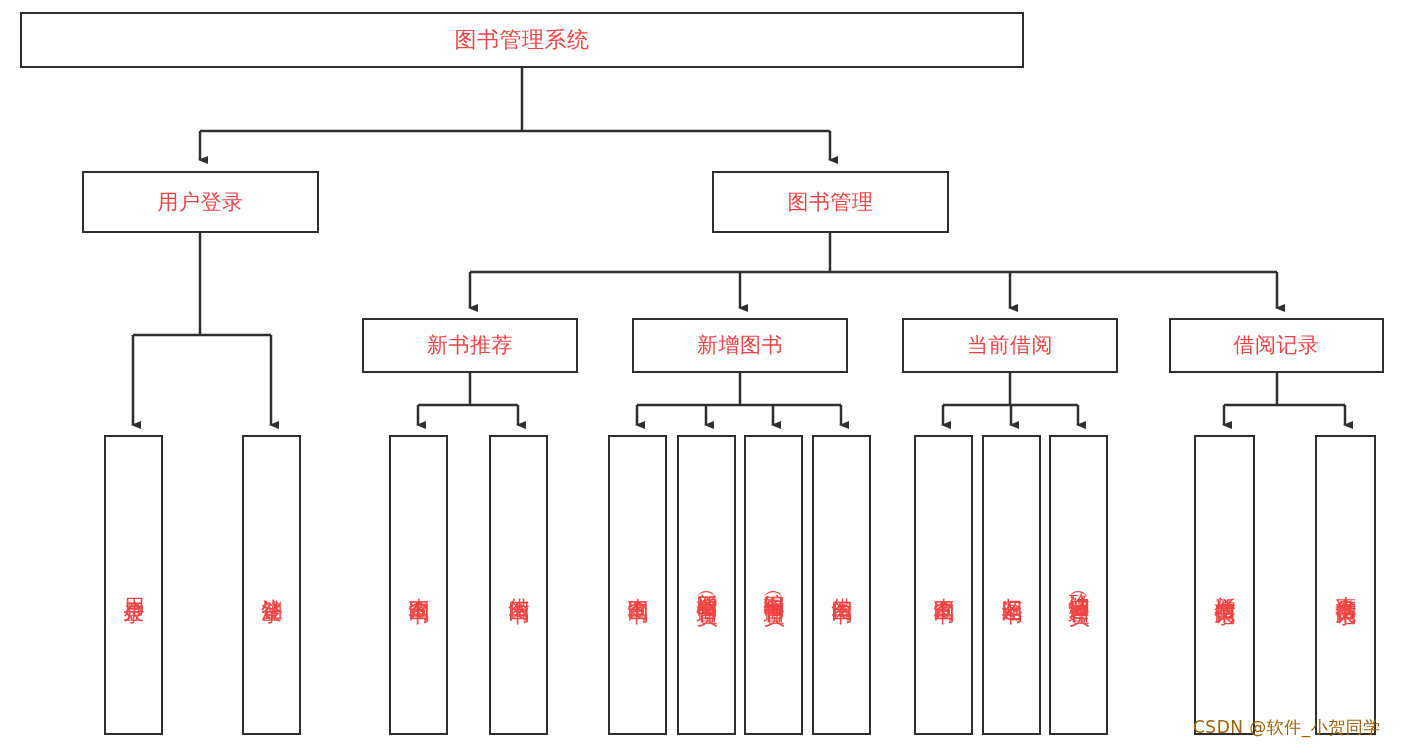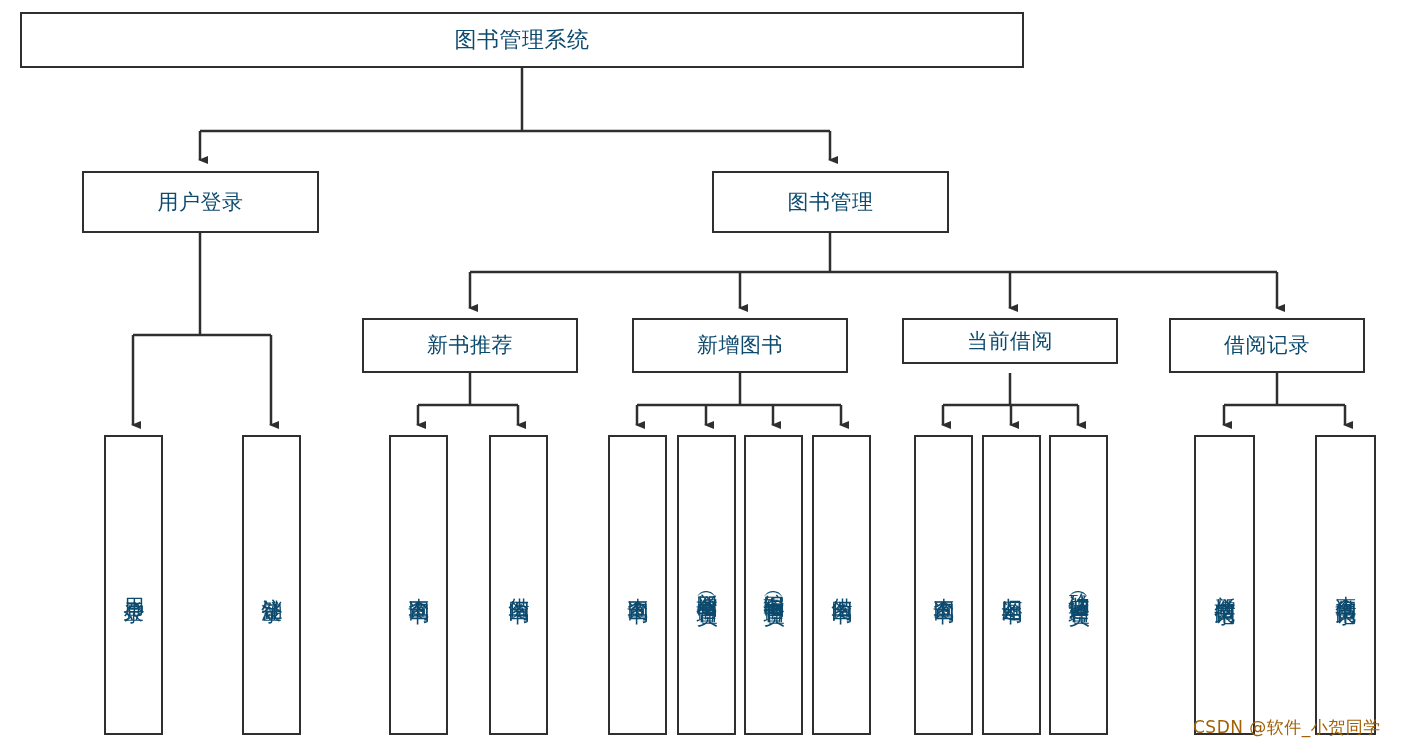--- a/index.html
+++ b/index.html
@@ -38,21 +38,21 @@
     border: 2.5px solid #2f2f2f;
     display: flex;
     align-items: center;
     justify-content: center;
     text-align: center;
   }
   .node .label {
     font-size: 21px;
     line-height: 1.18;
     letter-spacing: 0.5px;
-    color: #0c4a6e;
+    color: #ef4444;
     white-space: nowrap;
   }
   .node.vertical {
     align-items: center;
     justify-content: center;
   }
   .node.vertical .label {
     writing-mode: vertical-rl;
     text-orientation: upright;
     font-size: 21px;
@@ -141,24 +141,24 @@
   <div class="node level3" style="left:362px; top:318px; width:216px; height:55px;">
     <span class="label">新书推荐</span>
   </div>
 
   <div class="node level2" style="left:712px; top:171px; width:237px; height:62px;">
     <span class="label">图书管理</span>
   </div>
   <div class="node level3" style="left:632px; top:318px; width:216px; height:55px;">
     <span class="label">新增图书</span>
   </div>
-  <div class="node level3" style="left:902px; top:318px; width:216px; height:46px;">
+  <div class="node level3" style="left:902px; top:318px; width:216px; height:55px;">
     <span class="label">当前借阅</span>
   </div>
-  <div class="node level3" style="left:1169px; top:318px; width:196px; height:55px;">
+  <div class="node level3" style="left:1169px; top:318px; width:215px; height:55px;">
     <span class="label">借阅记录</span>
   </div>
 
   <div class="node vertical" style="left:104px; top:435px; width:59px; height:300px;">
     <span class="label">用户登录</span>
   </div>
   <div class="node vertical" style="left:242px; top:435px; width:59px; height:300px;">
     <span class="label">注销登录</span>
   </div>
 

